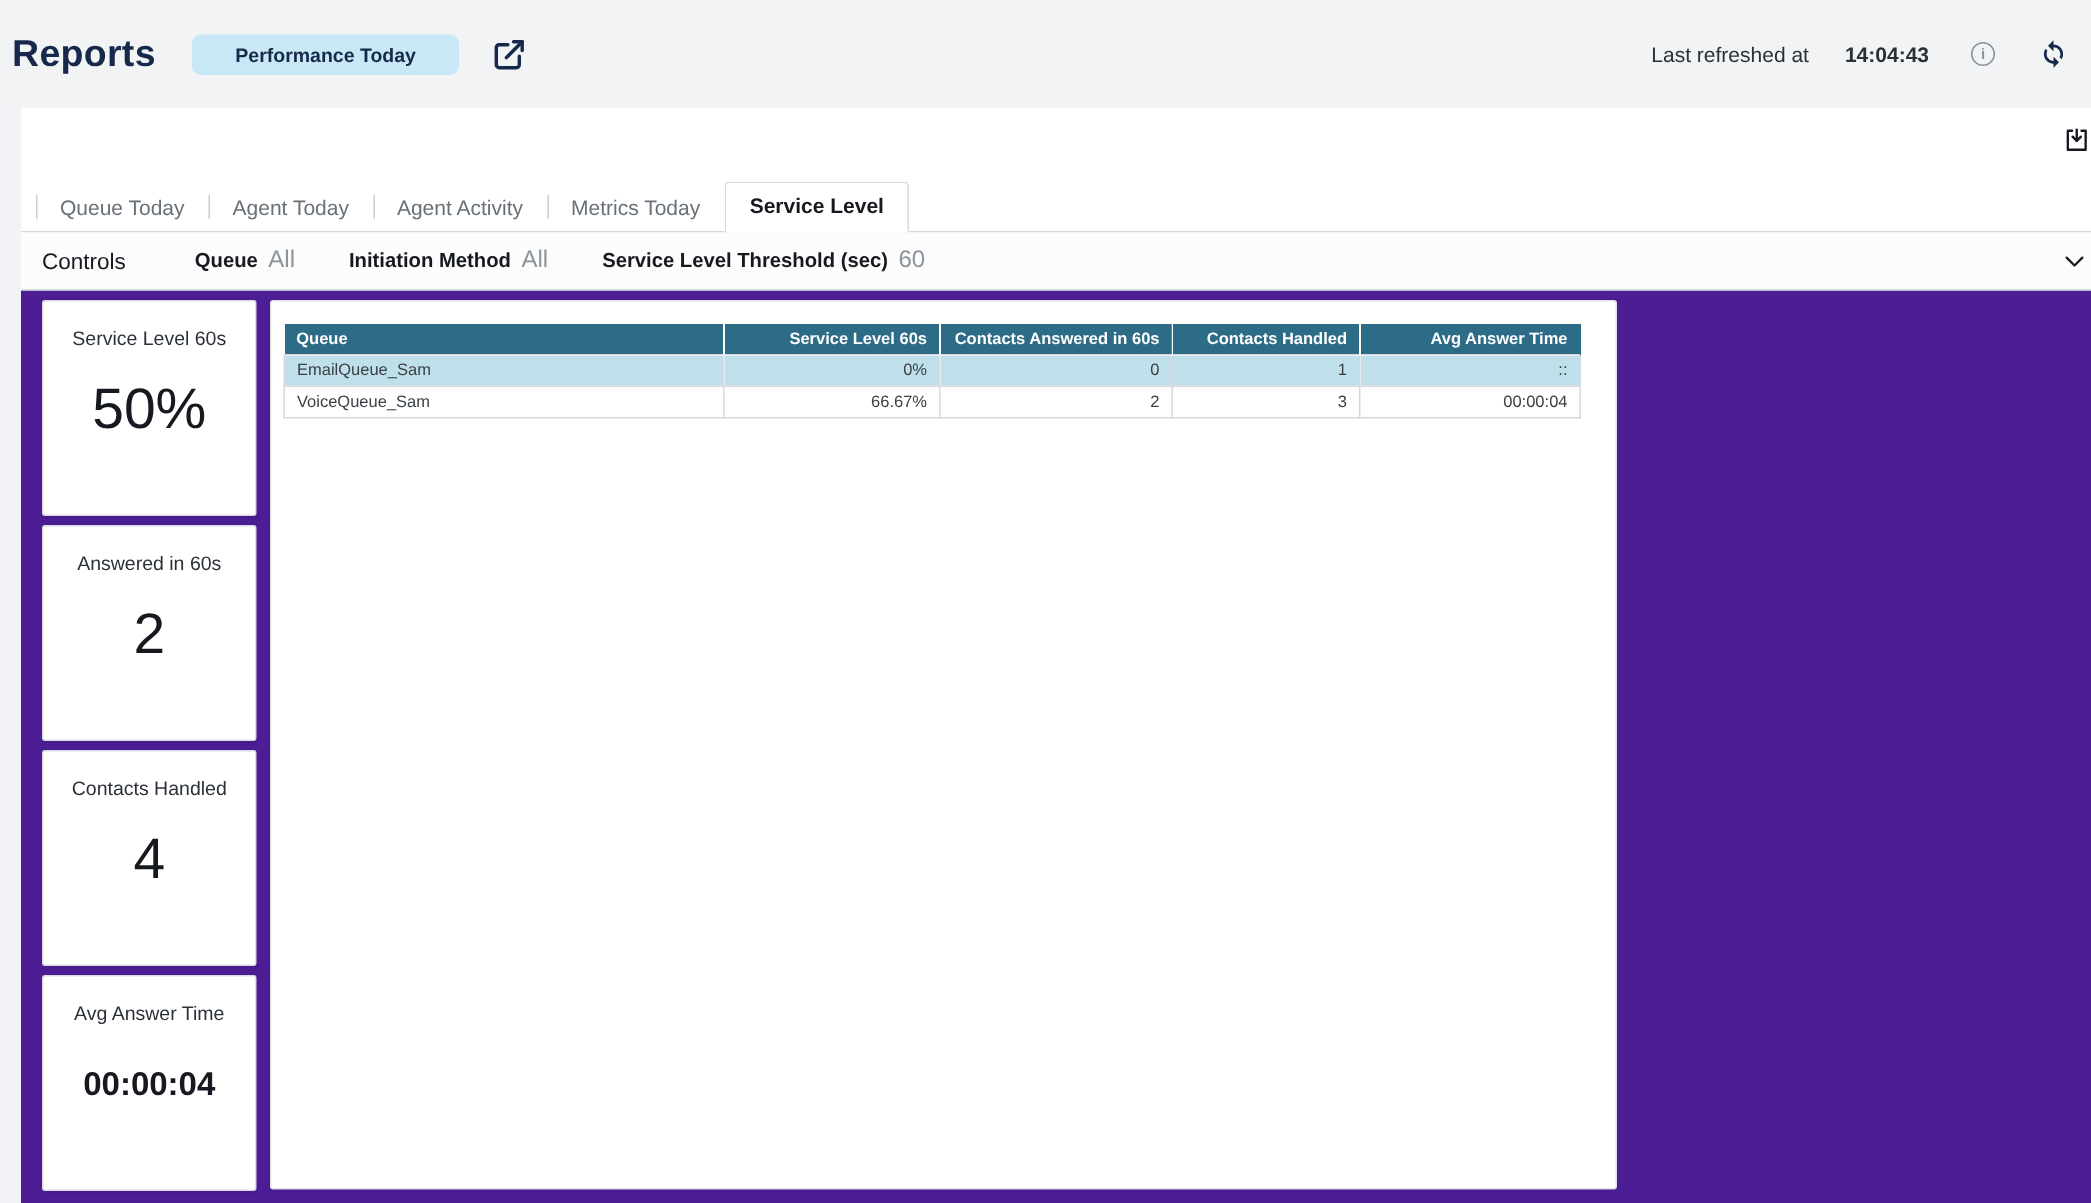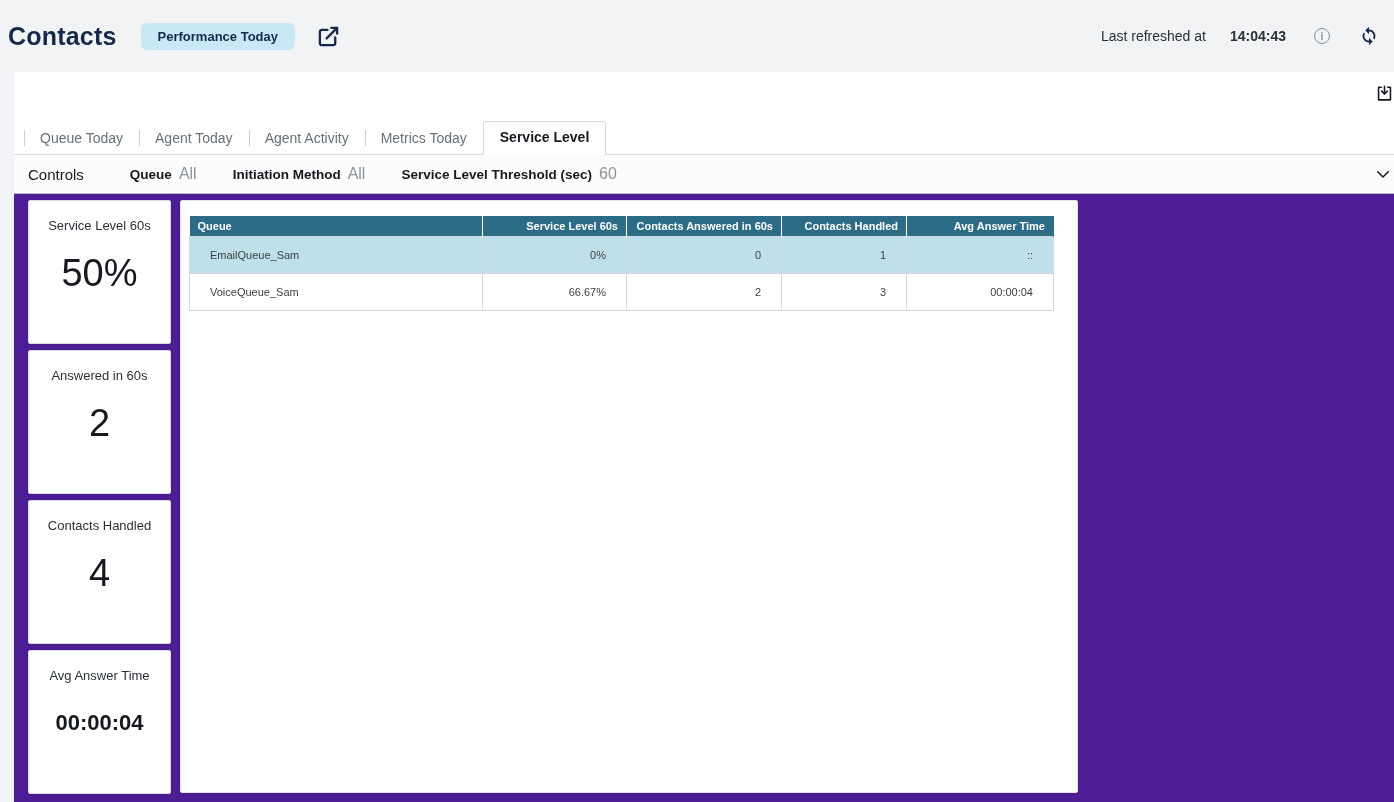--- a/index.html
+++ b/index.html
@@ -16,21 +16,21 @@
     position:absolute; top:0; left:0; width:1394px; height:72px;
     background:#f2f3f4;
     display:flex; align-items:center;
     padding:0 14px 0 8px;
   }
   .app-title { font-size:25px; font-weight:800; color:#16294b; letter-spacing:.2px; }
   .badge {
     margin-left:24px;
     background:#c9e8f6; color:#16294b;
     font-size:13px; font-weight:bold;
-    padding:6px 17px; border-radius:6px;
+    padding:6px 29px; border-radius:6px;
     white-space:nowrap;
   }
   .hdr-icon-btn { background:none; border:none; cursor:pointer; display:flex; align-items:center; }
   .external-link { margin-left:22px; }
   .hdr-spacer { flex:1; }
   .refreshed { font-size:14px; color:#2a3038; display:flex; align-items:flex-start; gap:24px; }
   .refreshed b { font-weight:bold; }
   .info-circle {
     width:16px; height:16px; border:1.4px solid #8b9298; border-radius:50%;
     color:#8b9298; font-size:10px; font-weight:bold;
@@ -113,34 +113,34 @@
   .sl-table th {
     background:#2d6c87; color:#ffffff; font-weight:bold;
     height:20px; padding:2px 8px;
     text-align:right;
     border-right:1px solid rgba(255,255,255,0.45);
     white-space:nowrap; overflow:hidden;
   }
   .sl-table th:first-child { text-align:left; }
   .sl-table th:last-child { border-right:1px solid #2d6c87; }
   .sl-table td {
-    height:37px; padding:2px 20px;
+    height:21px; padding:2px 8px;
     color:#3a3f44; text-align:right;
     border:1px solid #d4d9dd;
     background:#ffffff;
     white-space:nowrap; overflow:hidden;
   }
   .sl-table td:first-child { text-align:left; }
   .sl-table tr.highlight td { background:#bfe0ea; }
 </style>
 </head>
 <body>
 
 <div class="top-header">
-  <div class="app-title">Contacts</div>
+  <div class="app-title">Reports</div>
   <div class="badge">Performance Today</div>
   <button class="hdr-icon-btn external-link">
     <span style="display:flex;">
       <svg viewBox="0 0 24 24" width="23" height="23" fill="none" stroke="#16294b" stroke-width="2.4" stroke-linecap="round" stroke-linejoin="round">
         <path d="M19 13v6a2 2 0 0 1-2 2H5a2 2 0 0 1-2-2V7a2 2 0 0 1 2-2h6"></path>
         <polyline points="15 3 21 3 21 9"></polyline>
         <line x1="10" y1="14" x2="21" y2="3"></line>
       </svg>
     </span>
   </button>

